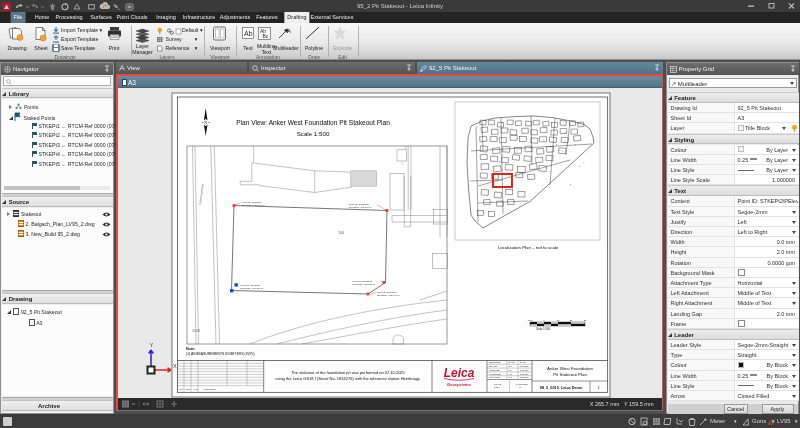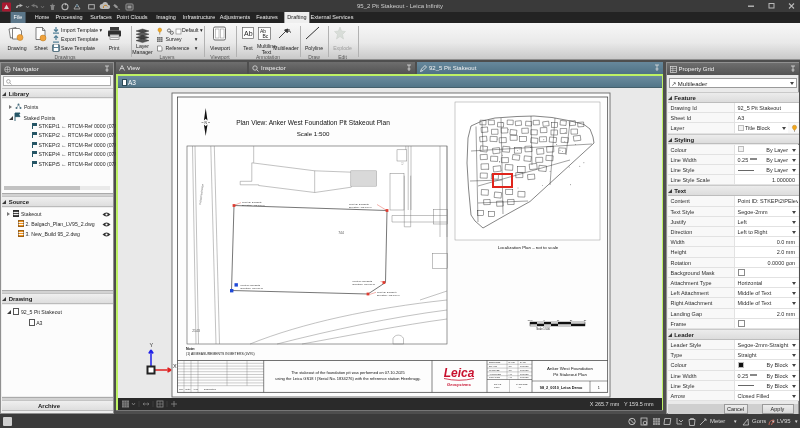--- a/index.html
+++ b/index.html
@@ -13,21 +13,21 @@
 #ribbon{left:0;top:22.5px;width:800px;height:37.5px;background:linear-gradient(#f7f7f7,#e9e9e9 55%,#c9c9c9);border-bottom:1px solid #8f8f8f;}
 .grplabel{position:absolute;top:31px;font-size:5px;color:#555;text-align:center;}
 .gsep{position:absolute;top:3px;height:31px;width:1px;background:#b2b2b2;}
 .blabel{position:absolute;font-size:5.2px;color:#222;text-align:center;line-height:6px;}
 .gray{color:#9d9d9d;}
 .phdr{position:absolute;height:11.5px;background:linear-gradient(#6e6e6e,#535353);color:#f2f2f2;font-size:6px;line-height:12px;}
 .phdr .pin{position:absolute;right:3px;top:2.5px;width:6px;height:6px;}
 #navpanel{left:0;top:62px;width:113.5px;height:352px;background:#eeeeee;border:1px solid #909090;}
 #proppanel{left:665.5px;top:62px;width:133.5px;height:352px;background:#eaeaea;border:1px solid #909090;}
 #center{left:116px;top:62px;width:547px;height:349px;}
-#docbody{position:absolute;left:0;top:11.5px;width:547px;height:337.5px;background:#bef264;}
+#docbody{position:absolute;left:0;top:11.5px;width:547px;height:337.5px;background:#ef4444;}
 #canvas{left:1.5px;top:2px;width:544px;height:322px;background:#e9e9e9;overflow:hidden;}
 #a3strip{left:0;top:0;width:544px;height:12.5px;background:linear-gradient(#6b8c9e,#527588);border-bottom:1px solid #45606c;color:#fff;font-size:6.5px;line-height:13px;}
 #coordbar{left:1.5px;top:324px;width:544px;height:12px;background:#2a2a2a;color:#ddd;font-size:5.5px;line-height:12.5px;}
 .sechdr{position:absolute;left:1px;width:110.5px;height:10.5px;background:linear-gradient(#efefef,#dedede);border-top:1px solid #c4c4c4;border-bottom:1px solid #bbb;font-size:6px;font-weight:bold;color:#1a1a1a;line-height:11px;}
 .navrow{position:absolute;font-size:5.2px;color:#2a2a2a;white-space:nowrap;line-height:9.5px;}
 .tri-r{display:inline-block;width:0;height:0;border-top:2.5px solid transparent;border-bottom:2.5px solid transparent;border-left:3.5px solid #777;margin-right:2px;}
 .tri-e{display:inline-block;width:0;height:0;border-bottom:4px solid #3a3a3a;border-left:4px solid transparent;margin-right:1px;}
 .prow{position:absolute;left:1px;width:131.5px;height:10.2px;font-size:5.5px;color:#2e2e2e;line-height:10.4px;background:#f8f8f8;border-bottom:1px solid #e2e2e2;}
 .prow .lbl{position:absolute;left:3px;top:0;}
 .flg{display:inline-block;width:5px;height:6px;position:relative;top:1px;border-left:1px solid #255666;}

